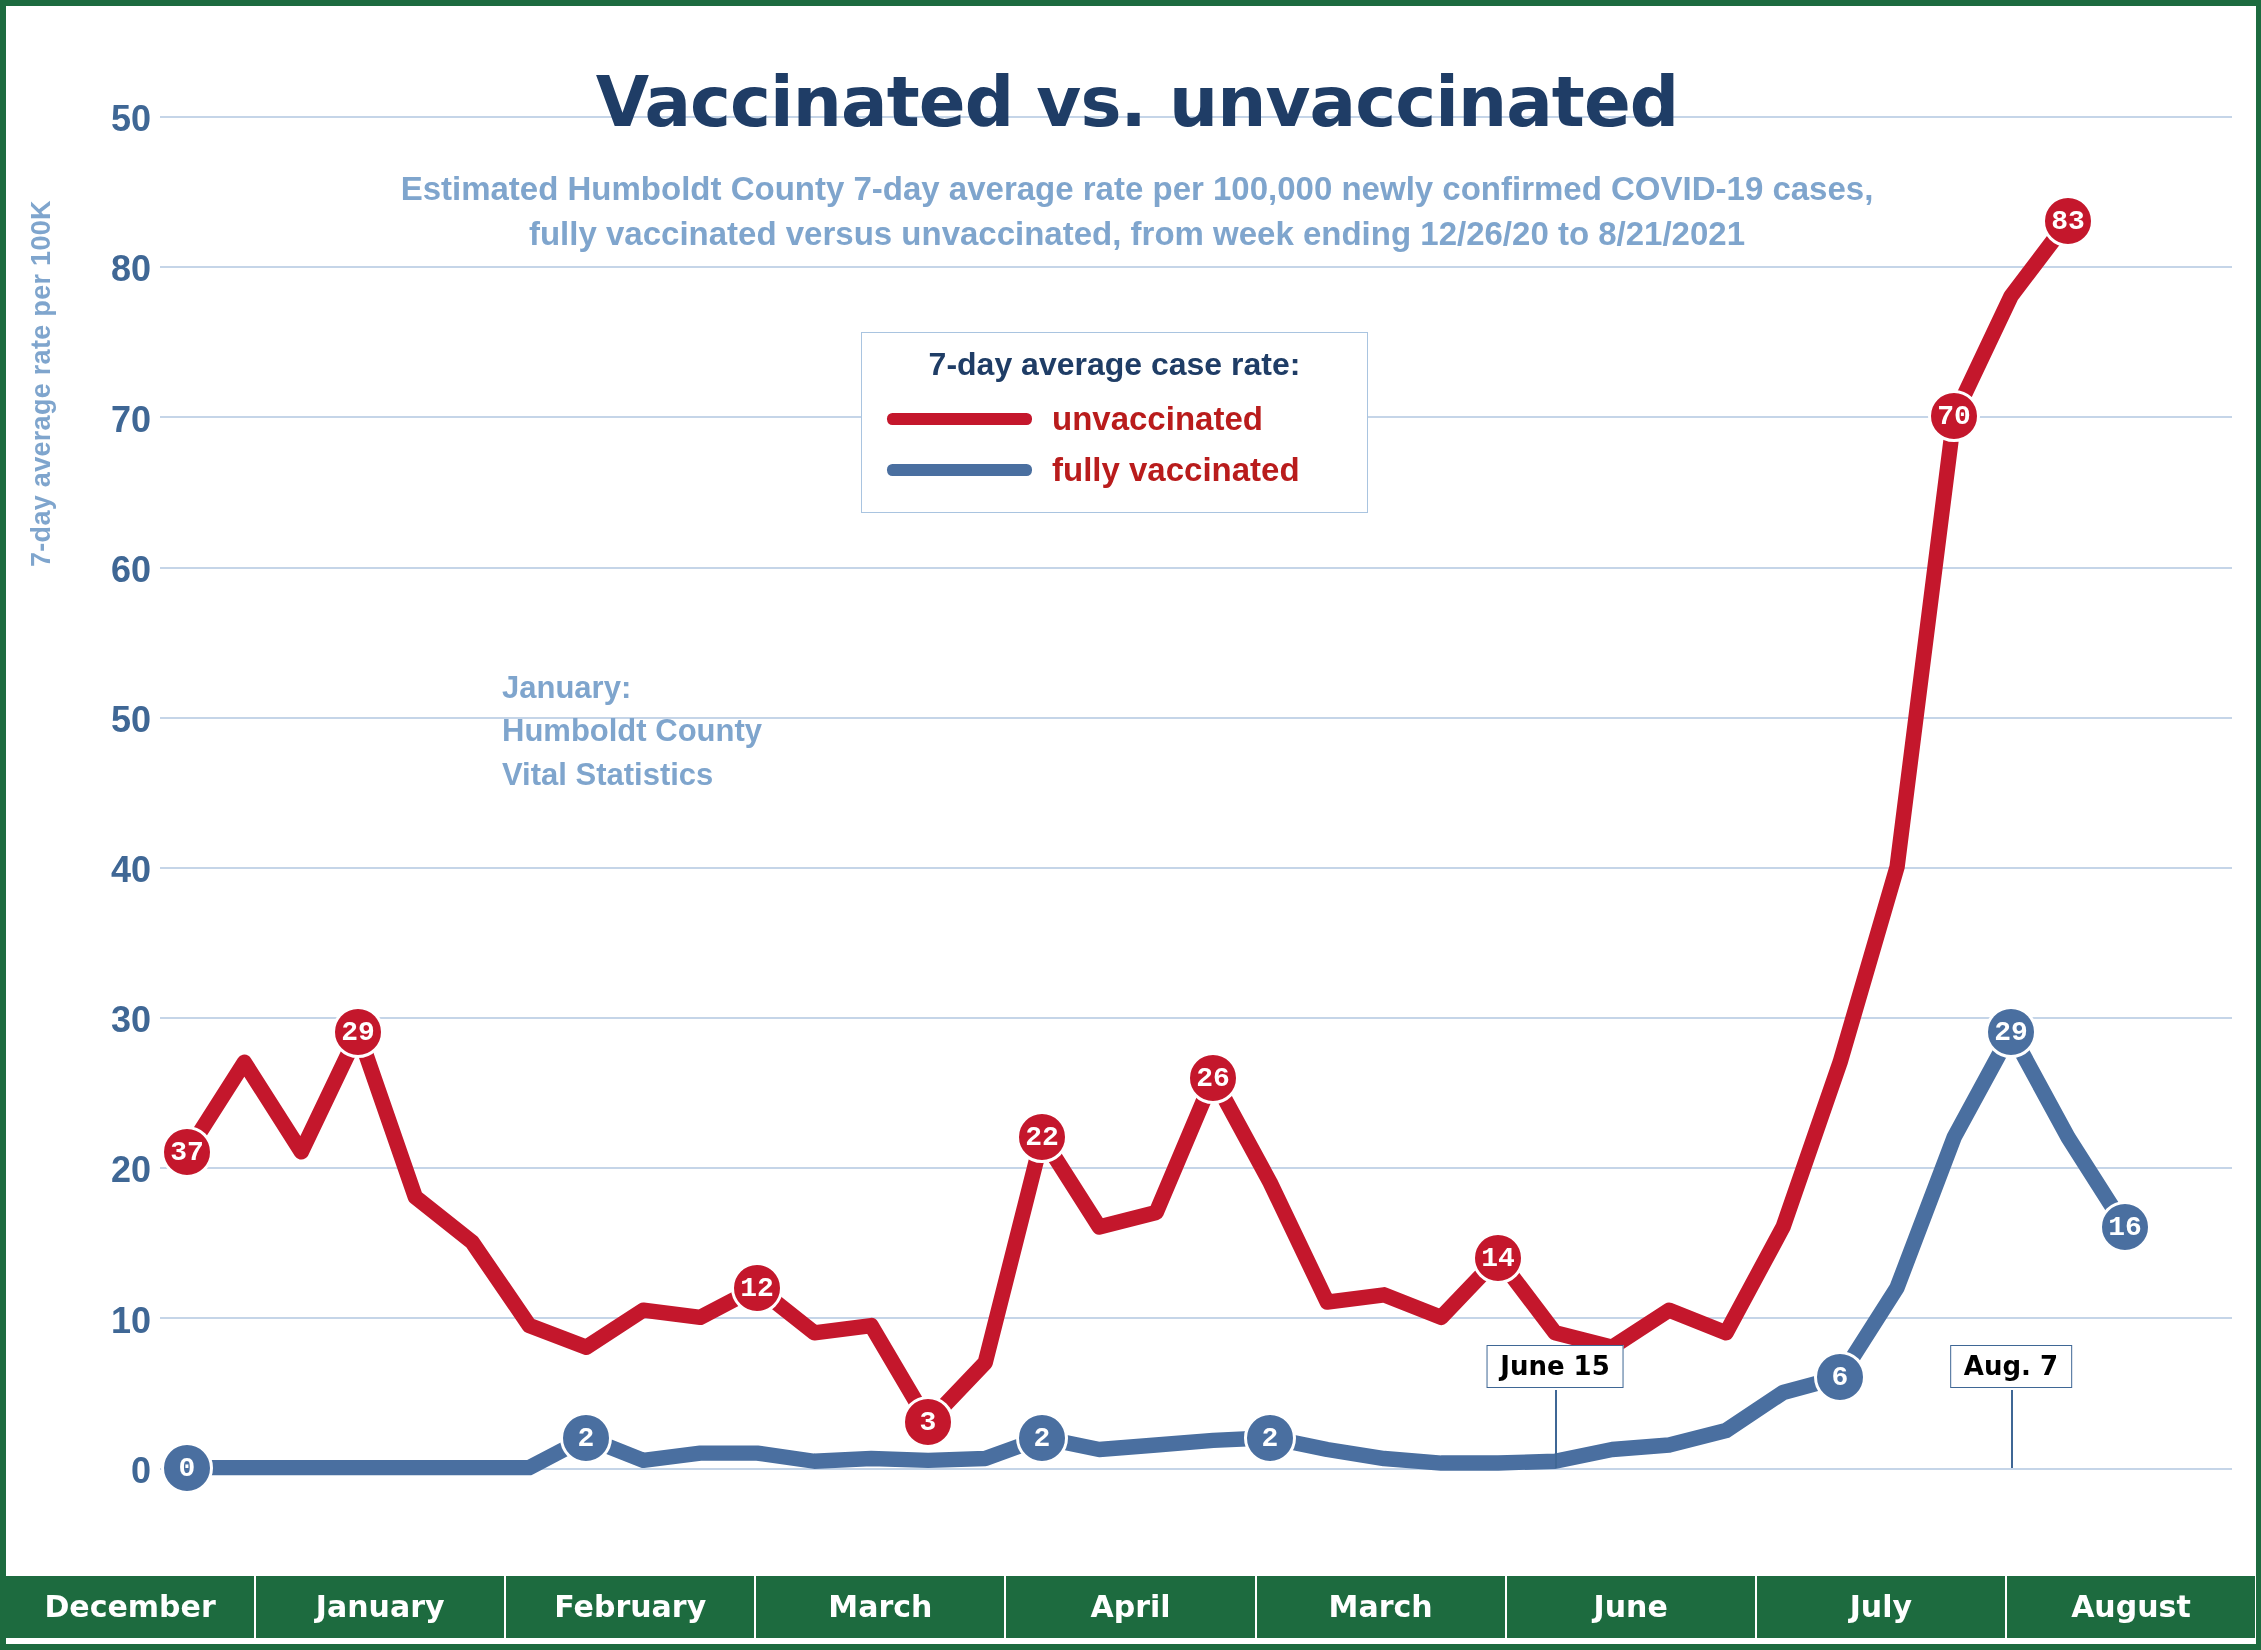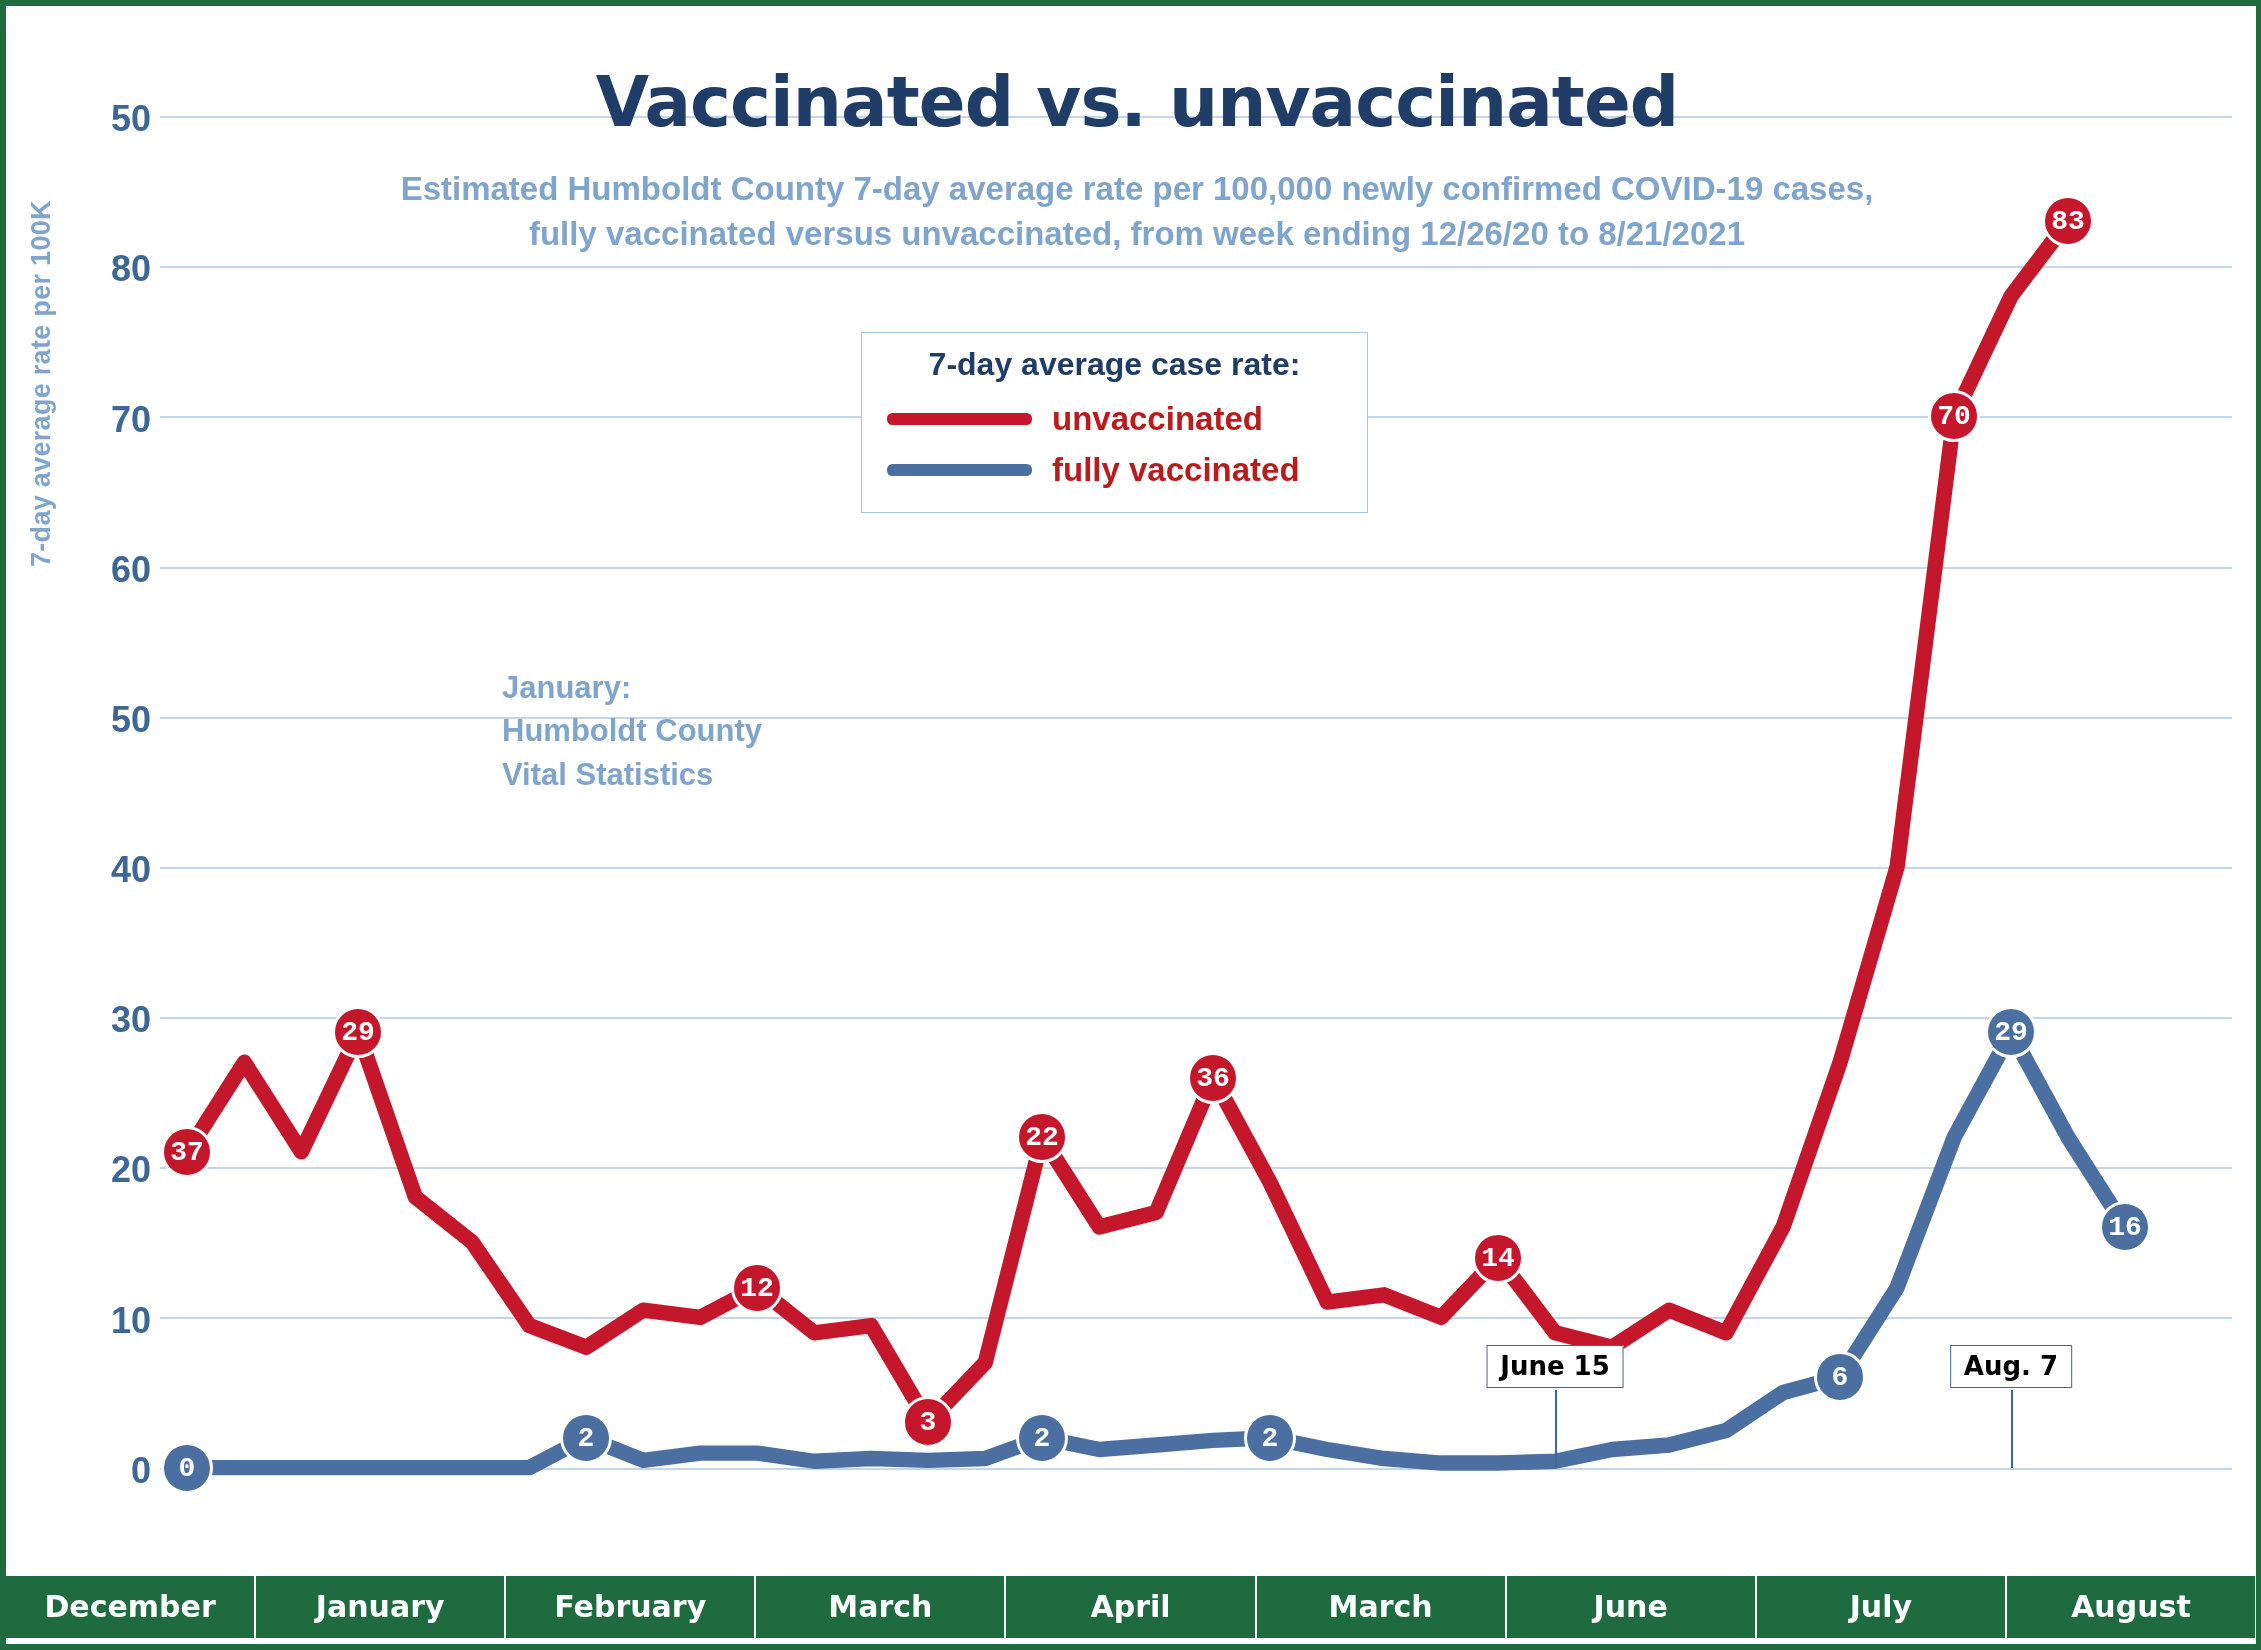--- a/index.html
+++ b/index.html
@@ -218,21 +218,21 @@
     <div class="callout" style="left:1395px; top:1285px;">June 15</div>
     <div class="callout-stem" style="left:1395px; top:1330px; height:78px;"></div>
     <div class="callout" style="left:1851px; top:1285px;">Aug. 7</div>
     <div class="callout-stem" style="left:1851px; top:1330px; height:78px;"></div>
 
     <div class="marker red sm" style="left:27px; top:1092px;">37</div>
     <div class="marker red sm" style="left:198px; top:972px;">29</div>
     <div class="marker red sm" style="left:597px; top:1228px;">12</div>
     <div class="marker red sm" style="left:768px; top:1362px;">3</div>
     <div class="marker red sm" style="left:882px; top:1077px;">22</div>
-    <div class="marker red sm" style="left:1053px; top:1018px;">36</div>
+    <div class="marker red sm" style="left:1053px; top:1018px;">26</div>
     <div class="marker red sm" style="left:1338px; top:1198px;">14</div>
     <div class="marker red sm" style="left:1794px; top:356px;">70</div>
     <div class="marker red sm" style="left:1908px; top:161px;">83</div>
 
     <div class="marker blue sm" style="left:27px; top:1408px;">0</div>
     <div class="marker blue sm" style="left:426px; top:1378px;">2</div>
     <div class="marker blue sm" style="left:882px; top:1378px;">2</div>
     <div class="marker blue sm" style="left:1110px; top:1378px;">2</div>
     <div class="marker blue sm" style="left:1680px; top:1317px;">6</div>
     <div class="marker blue sm" style="left:1851px; top:972px;">29</div>

